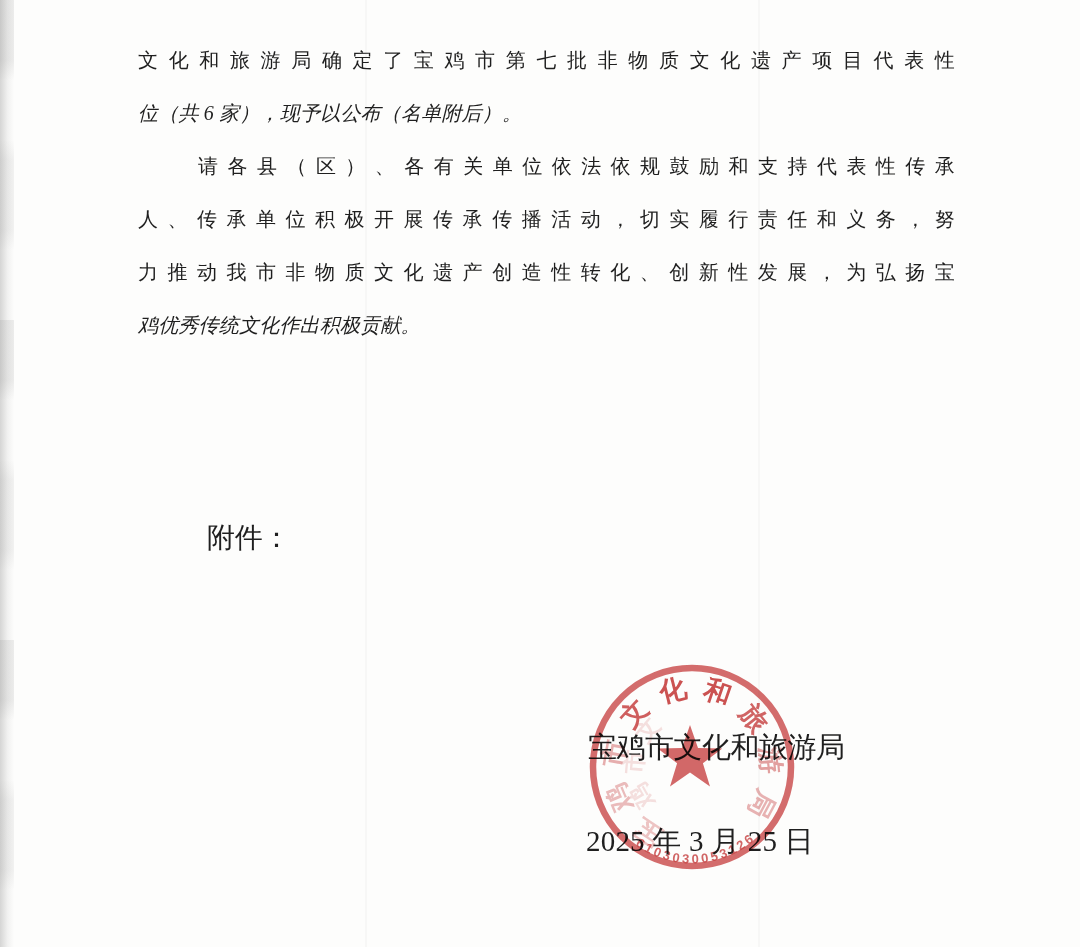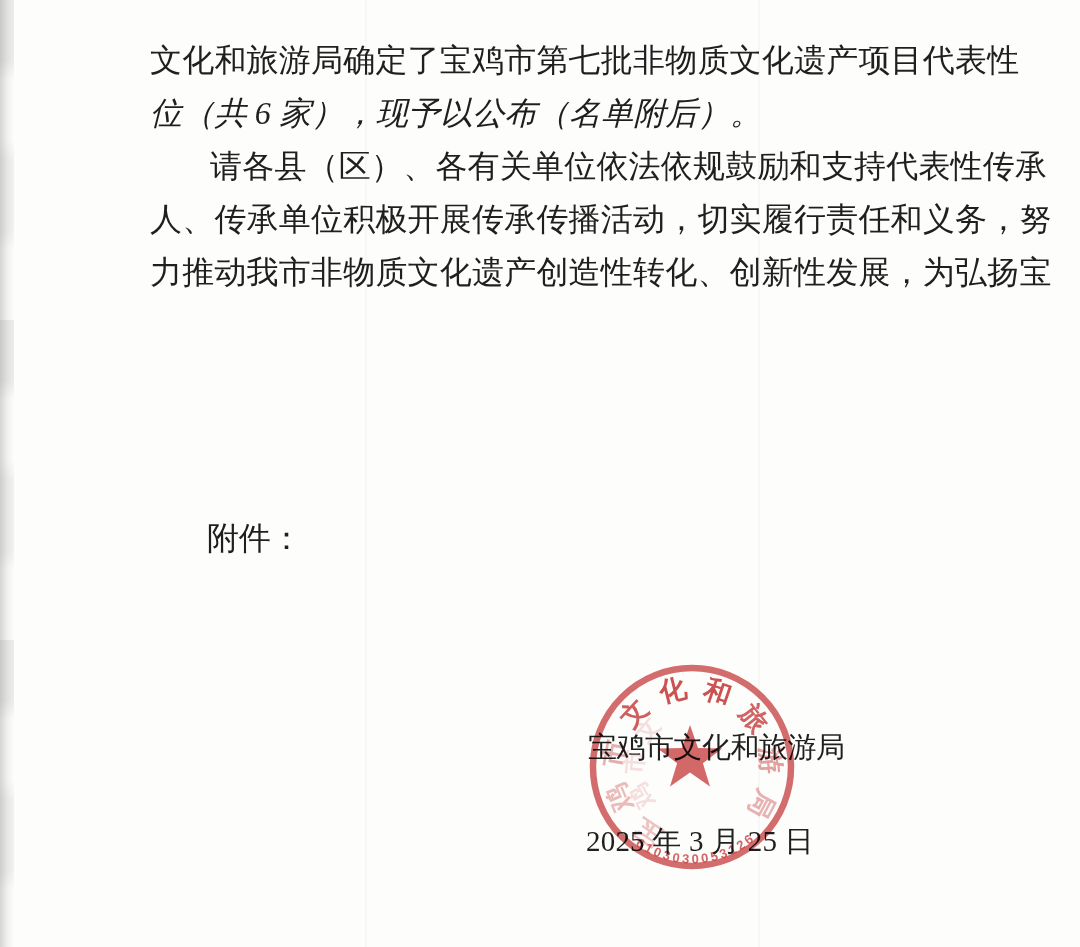--- a/index.html
+++ b/index.html
@@ -20,31 +20,31 @@
     background:repeating-linear-gradient(to bottom,
       rgba(90,90,90,.10) 0 60px, rgba(255,255,255,0) 80px 140px,
       rgba(110,110,110,.08) 160px 230px, rgba(255,255,255,0) 250px 320px);
   }
   .scan-band{
     position:absolute;top:0;height:100%;width:2px;
     background:rgba(60,60,60,.03);
   }
   
   .body-text{
-    position:absolute;left:150px;top:34px;width:817px;
-    font-size:32px;line-height:53px;letter-spacing:.2px;
+    position:absolute;left:138px;top:34px;width:817px;
+    font-size:20px;line-height:53px;letter-spacing:.2px;
   }
   .line{width:100%;text-align:justify;text-align-last:justify;white-space:nowrap;}
   .line.last{text-align-last:left;font-style:italic;}
   .line.indent{padding-left:60px;box-sizing:border-box;}
   
   .attachments{
     position:absolute;left:150px;top:511px;width:880px;
     padding-left:57px;box-sizing:border-box;
-    font-size:32px;line-height:54px;letter-spacing:-.3px;
+    font-size:28px;line-height:54px;letter-spacing:-.3px;
     display:flex;align-items:flex-start;
   }
   .attach-label{flex:0 0 auto;}
   .attach-items{flex:1 1 auto;}
   
   .sig-issuer{
     position:absolute;left:588px;top:731px;
     font-size:29px;line-height:32px;letter-spacing:-.5px;
     z-index:2;
   }
@@ -82,20 +82,21 @@
 
   <div class="body-text">
     <div>
       <div class="line">文化和旅游局确定了宝鸡市第七批非物质文化遗产项目代表性</div>
       <div class="line last">位（共 6 家），现予以公布（名单附后）。</div>
     </div>
     <div>
       <div class="line indent">请各县（区）、各有关单位依法依规鼓励和支持代表性传承</div>
       <div class="line">人、传承单位积极开展传承传播活动，切实履行责任和义务，努</div>
       <div class="line">力推动我市非物质文化遗产创造性转化、创新性发展，为弘扬宝</div>
+      <div class="line last">鸡优秀传统文化作出积极贡献。</div>
     </div>
   </div>
 
   <div class="attachments">
     <div class="attach-label">附件：</div>
   </div>
 
   <div class="sig-issuer">宝鸡市文化和旅游局</div>
   <div class="sig-date">2025 年 3 月 25 日</div>
 

